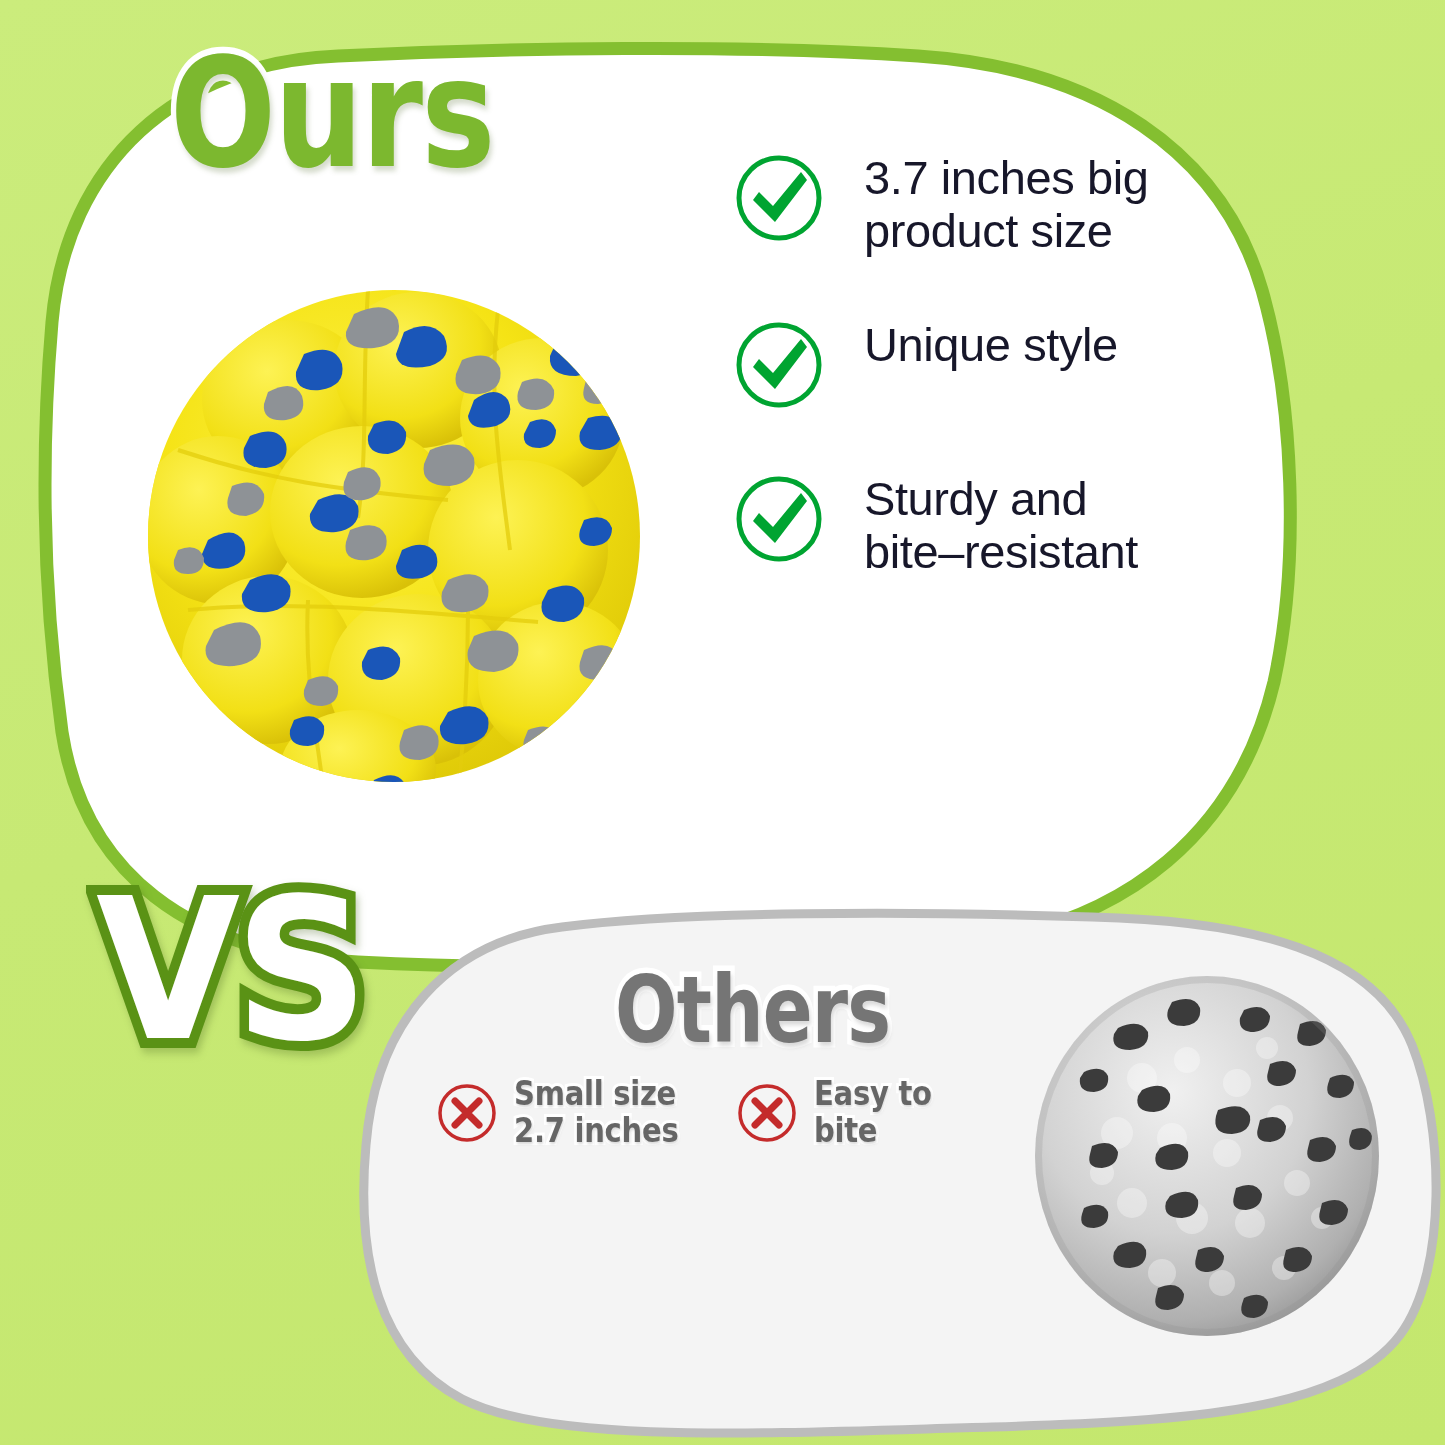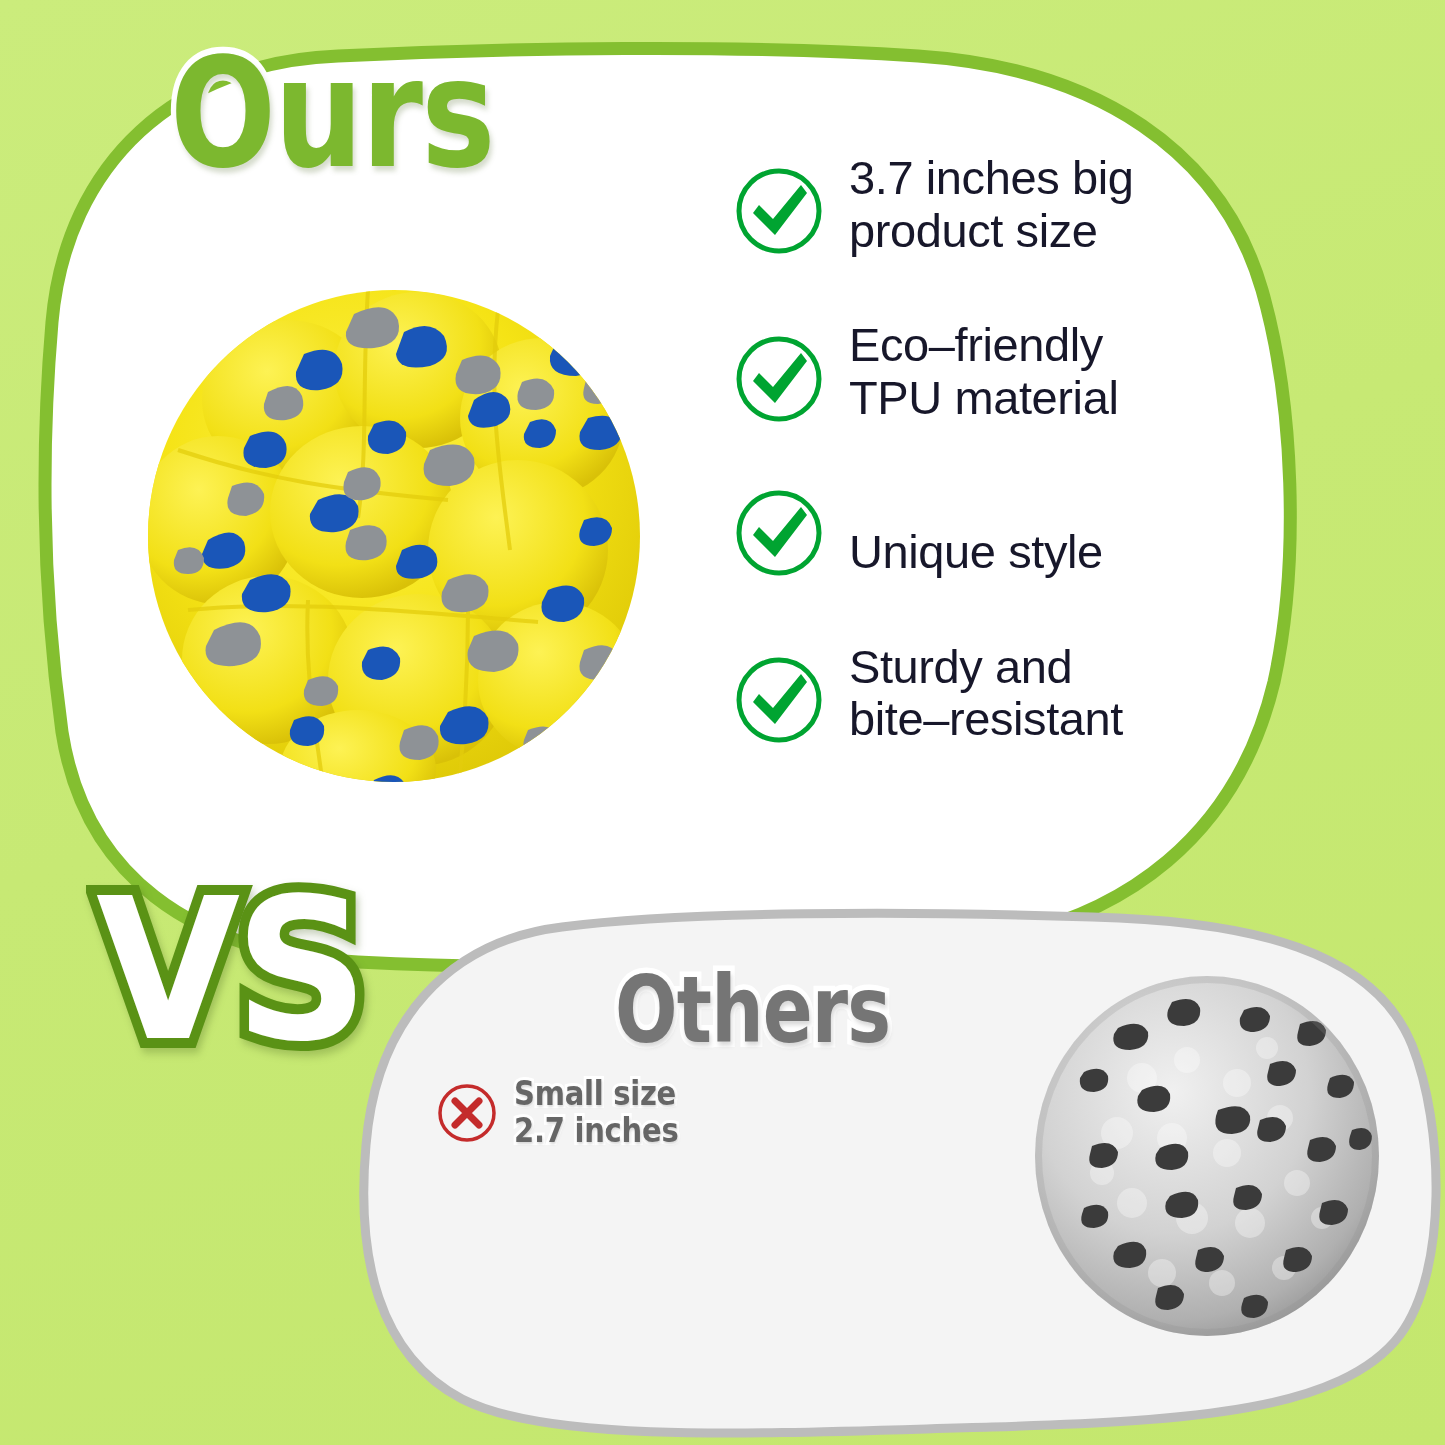--- a/index.html
+++ b/index.html
@@ -79,23 +79,24 @@
   
   .ours-list {
     position: absolute;
     left: 733px;
     top: 152px;
     width: 470px;
     z-index: 5;
   }
   .feat-row {
     display: flex;
-    align-items: flex-end;
+    align-items: flex-start;
     margin-bottom: 62px;
     min-height: 90px;
+    gap: 15px;
   }
   .feat-row:last-child { margin-bottom: 10px; }
   .check-icon { flex: 0 0 auto; width: 92px; height: 92px; margin-right: 24px; }
   .feat-text {
     font-family: "Liberation Sans", sans-serif;
     font-size: 47px;
     line-height: 1.12;
     color: #17172a;
     letter-spacing: -0.4px;
     white-space: pre-line;
@@ -300,30 +301,20 @@
       <span class="check-icon">
         <svg viewBox="0 0 92 92" aria-hidden="true">
           <circle cx="46" cy="46" r="40" fill="none" stroke="#00a431" stroke-width="5"></circle>
           <path d="M 20 48 L 26 40 L 40 54 L 68 20 L 74 28 L 42 70 Z" fill="#00a431"></path>
         </svg>
       </span>
       <span class="feat-text">3.7 inches big
 product size</span>
     </div>
 
-    <div class="feat-row">
-      <span class="check-icon">
-        <svg viewBox="0 0 92 92" aria-hidden="true">
-          <circle cx="46" cy="46" r="40" fill="none" stroke="#00a431" stroke-width="5"></circle>
-          <path d="M 20 48 L 26 40 L 40 54 L 68 20 L 74 28 L 42 70 Z" fill="#00a431"></path>
-        </svg>
-      </span>
-      <span class="feat-text">Eco–friendly
-TPU material</span>
-    </div>
 
     <div class="feat-row">
       <span class="check-icon">
         <svg viewBox="0 0 92 92" aria-hidden="true">
           <circle cx="46" cy="46" r="40" fill="none" stroke="#00a431" stroke-width="5"></circle>
           <path d="M 20 48 L 26 40 L 40 54 L 68 20 L 74 28 L 42 70 Z" fill="#00a431"></path>
         </svg>
       </span>
       <span class="feat-text">Unique style</span>
     </div>
@@ -351,20 +342,29 @@
       <span class="x-icon">
         <svg viewBox="0 0 62 62" aria-hidden="true">
           <circle cx="31" cy="31" r="27" fill="none" stroke="#c42b2b" stroke-width="3.5"></circle>
           <path d="M 19 19 L 43 43 M 43 19 L 19 43" stroke="#c42b2b" stroke-width="7" stroke-linecap="round"></path>
         </svg>
       </span>
       <span class="con-text">Small size
 2.7 inches</span>
     </div>
 
+    <div class="con-row">
+      <span class="x-icon">
+        <svg viewBox="0 0 62 62" aria-hidden="true">
+          <circle cx="31" cy="31" r="27" fill="none" stroke="#c42b2b" stroke-width="3.5"></circle>
+          <path d="M 19 19 L 43 43 M 43 19 L 19 43" stroke="#c42b2b" stroke-width="7" stroke-linecap="round"></path>
+        </svg>
+      </span>
+      <span class="con-text">Easy to bite</span>
+    </div>
 
 
 
   </div>
 
   <div class="gray-ball">
     <svg viewBox="0 0 370 375" aria-hidden="true">
       <defs>
         <radialGradient id="gg" cx="40%" cy="32%" r="72%">
           <stop offset="0%" stop-color="#f0f0f0"></stop>

